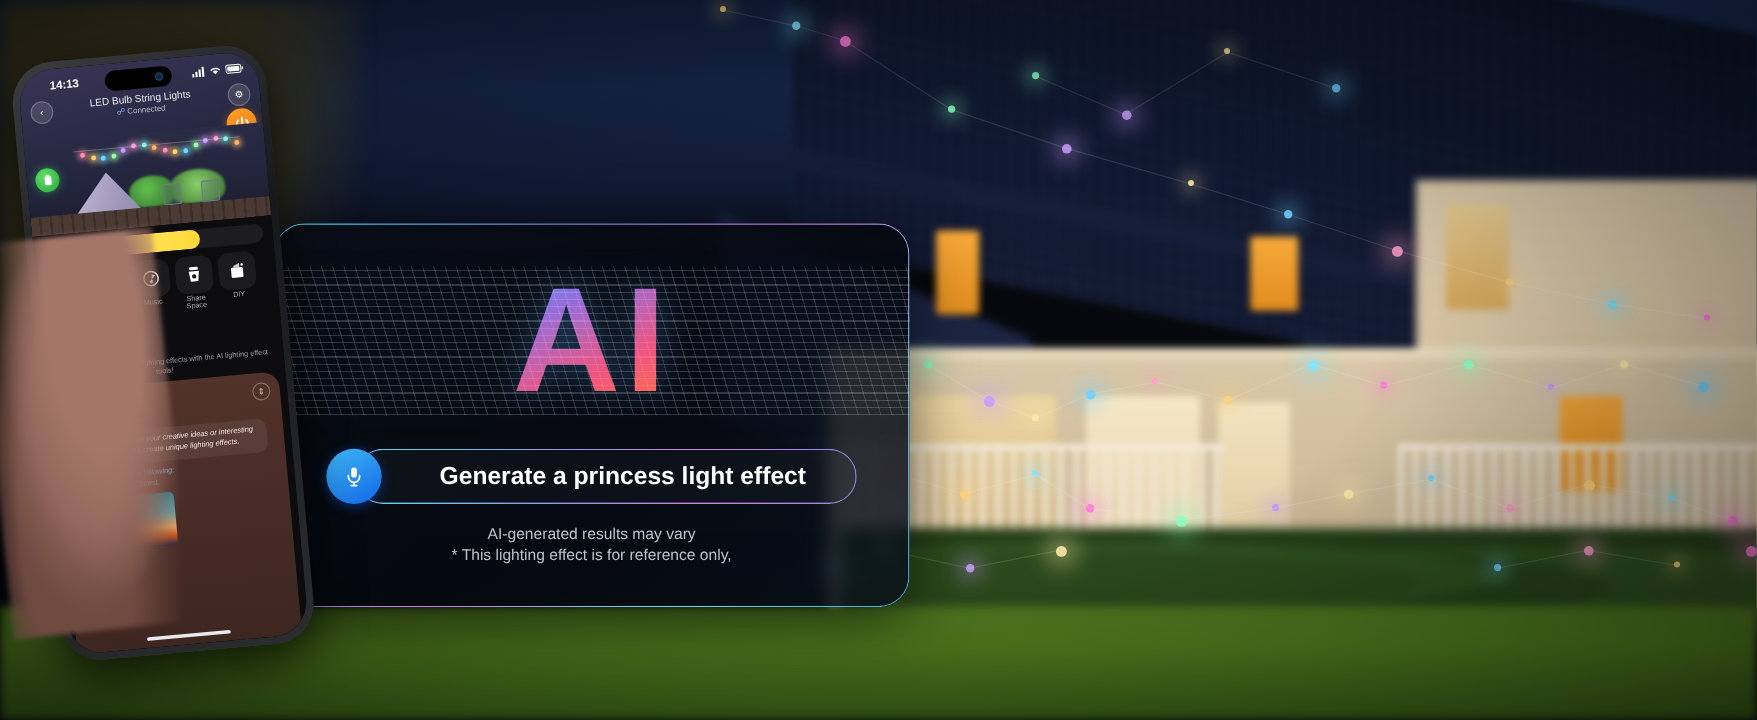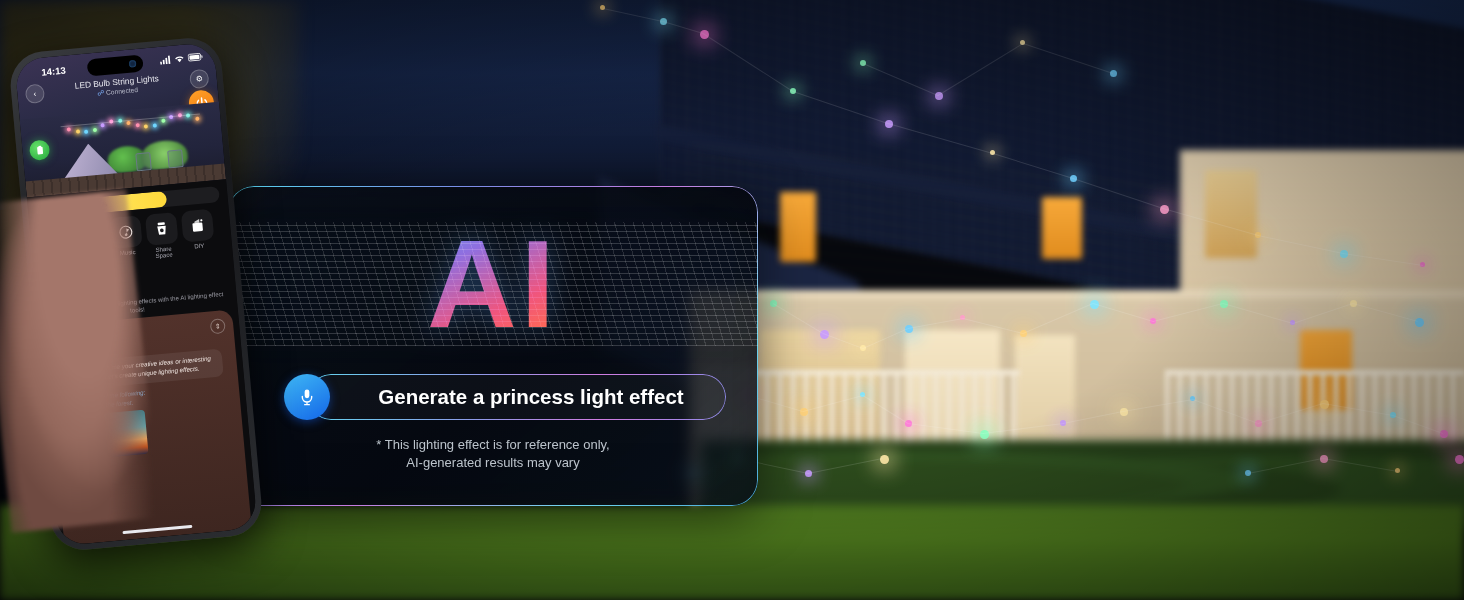--- a/index.html
+++ b/index.html
@@ -79,21 +79,21 @@
             -webkit-mask-composite:xor;mask-composite:exclude;pointer-events:none;}
   .ai-logo{position:absolute;left:0;right:0;top:36px;text-align:center;
            font-size:124px;font-weight:bold;line-height:1;letter-spacing:4px;
            background:linear-gradient(155deg,#2fd3f2 0%,#49a8ee 18%,#8f6fe0 38%,#f0557d 58%,#ff6a52 70%,#e8e3ef 85%,#5fd6f0 100%);
            -webkit-background-clip:text;background-clip:text;color:transparent;
            filter:drop-shadow(0 0 14px rgba(90,160,240,.35));}
   .ai-logo .tex{position:absolute;inset:0;
            background:repeating-linear-gradient(0deg,rgba(255,255,255,.18) 0 1px,transparent 1px 6px),
                       repeating-linear-gradient(74deg,rgba(255,255,255,.13) 0 1px,transparent 1px 9px);
            mix-blend-mode:overlay;pointer-events:none;}
-  .prompt-row{position:absolute;left:56px;top:188px;width:442px;height:46px;}
+  .prompt-row{position:absolute;left:44px;top:188px;width:442px;height:46px;}
   .prompt-pill{position:absolute;left:24px;top:0;width:418px;height:46px;border-radius:23px;
                background:rgba(255,255,255,.03);}
   .prompt-pill:before{content:"";position:absolute;inset:0;border-radius:23px;padding:1.2px;
                background:linear-gradient(90deg,#63d6ef,#8e9ae8 40%,#d07ce0 70%,#8f8ae8);
                -webkit-mask:linear-gradient(#000 0 0) content-box,linear-gradient(#000 0 0);
                -webkit-mask-composite:xor;mask-composite:exclude;}
   .prompt-text{position:absolute;left:72px;top:0;width:350px;height:46px;line-height:46px;
                color:#fff;font-size:20.5px;font-weight:bold;text-align:center;}
   .mic-btn{position:absolute;left:0;top:0;width:46px;height:46px;border-radius:50%;
            background:linear-gradient(150deg,#3fb8f5,#1366e8);display:flex;align-items:center;justify-content:center;
@@ -308,22 +308,22 @@
           <rect x="9.2" y="3" width="5.6" height="10.4" rx="2.8"></rect>
           <path d="M6.4 11.2v1.2a5.6 5.6 0 0 0 11.2 0v-1.2" fill="none" stroke="#fff" stroke-width="1.7" stroke-linecap="round"></path>
           <rect x="11.2" y="18" width="1.6" height="3" rx=".8"></rect>
           <rect x="8.4" y="20.4" width="7.2" height="1.6" rx=".8"></rect>
         </svg>
       </div>
       <div class="prompt-text">Generate a princess light effect</div>
     </div>
 
     <div class="disclaimer">
+      <div>AI-generated results may vary</div>
       <div>* This lighting effect is for reference only,</div>
-      <div>AI-generated results may vary</div>
     </div>
   </div>
 
   <div class="phone">
     <div class="phone-body"></div>
     <div class="phone-screen">
 
       <div class="scr-top">
         <div class="statusbar">
           <span class="st-time">14:13</span>

